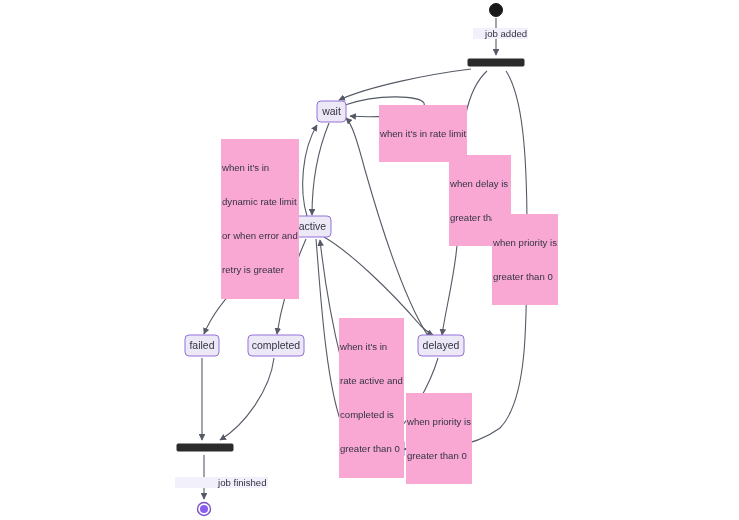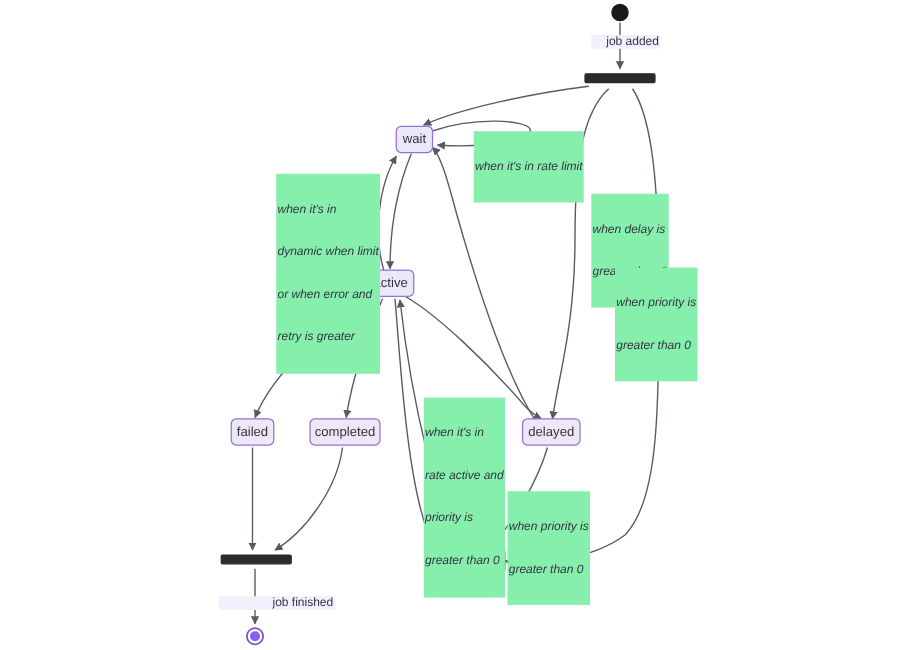--- a/index.html
+++ b/index.html
@@ -59,25 +59,24 @@
   .end-inner {
     fill: #8a5cf0;
     stroke: none;
   }
   .transition-label {
     position: absolute;
     font-family: "Liberation Sans", sans-serif;
     font-size: 9.6px;
     line-height: 11.4px;
     color: #333344;
-    background: #86efac;
+    background: #f9a8d4;
     white-space: pre;
     padding: 0px 1px;
     pointer-events: none;
-    font-style: italic;
   }
   .node-caption {
     position: absolute;
     font-family: "Liberation Sans", sans-serif;
     font-size: 9.6px;
     line-height: 11.4px;
     color: #333344;
     background: #f2f0fb;
     white-space: pre;
     padding: 0px 1px;
@@ -180,40 +179,40 @@
   <div class="node-caption" style="left:473px; top:28px;padding-left:12px;">job added</div>
 
   <div class="node-caption" style="left:175px; top:477px;padding-left:43px;">job finished</div>
 
   <div class="transition-label" style="left:379px; top:105px;">
     <div>when it's in rate limit</div>
   </div>
 
   <div class="transition-label" style="left:221px; top:139px;">
     <div>when it's in</div>
-    <div>dynamic when limit</div>
+    <div>dynamic rate limit</div>
     <div>or when error and</div>
     <div>retry is greater</div>
   </div>
 
-  <div class="transition-label" style="left:449px; top:155px;margin-left:24px;">
+  <div class="transition-label" style="left:449px; top:155px;">
     <div>when delay is</div>
     <div>greater than 0</div>
   </div>
 
   <div class="transition-label" style="left:492px; top:214px;">
     <div>when priority is</div>
     <div>greater than 0</div>
   </div>
 
 
   <div class="transition-label" style="left:339px; top:318px;">
     <div>when it's in</div>
     <div>rate active and</div>
-    <div>priority is</div>
+    <div>completed is</div>
     <div>greater than 0</div>
   </div>
 
   <div class="transition-label" style="left:406px; top:393px;">
     <div>when priority is</div>
     <div>greater than 0</div>
   </div>
 
 </div>
 

